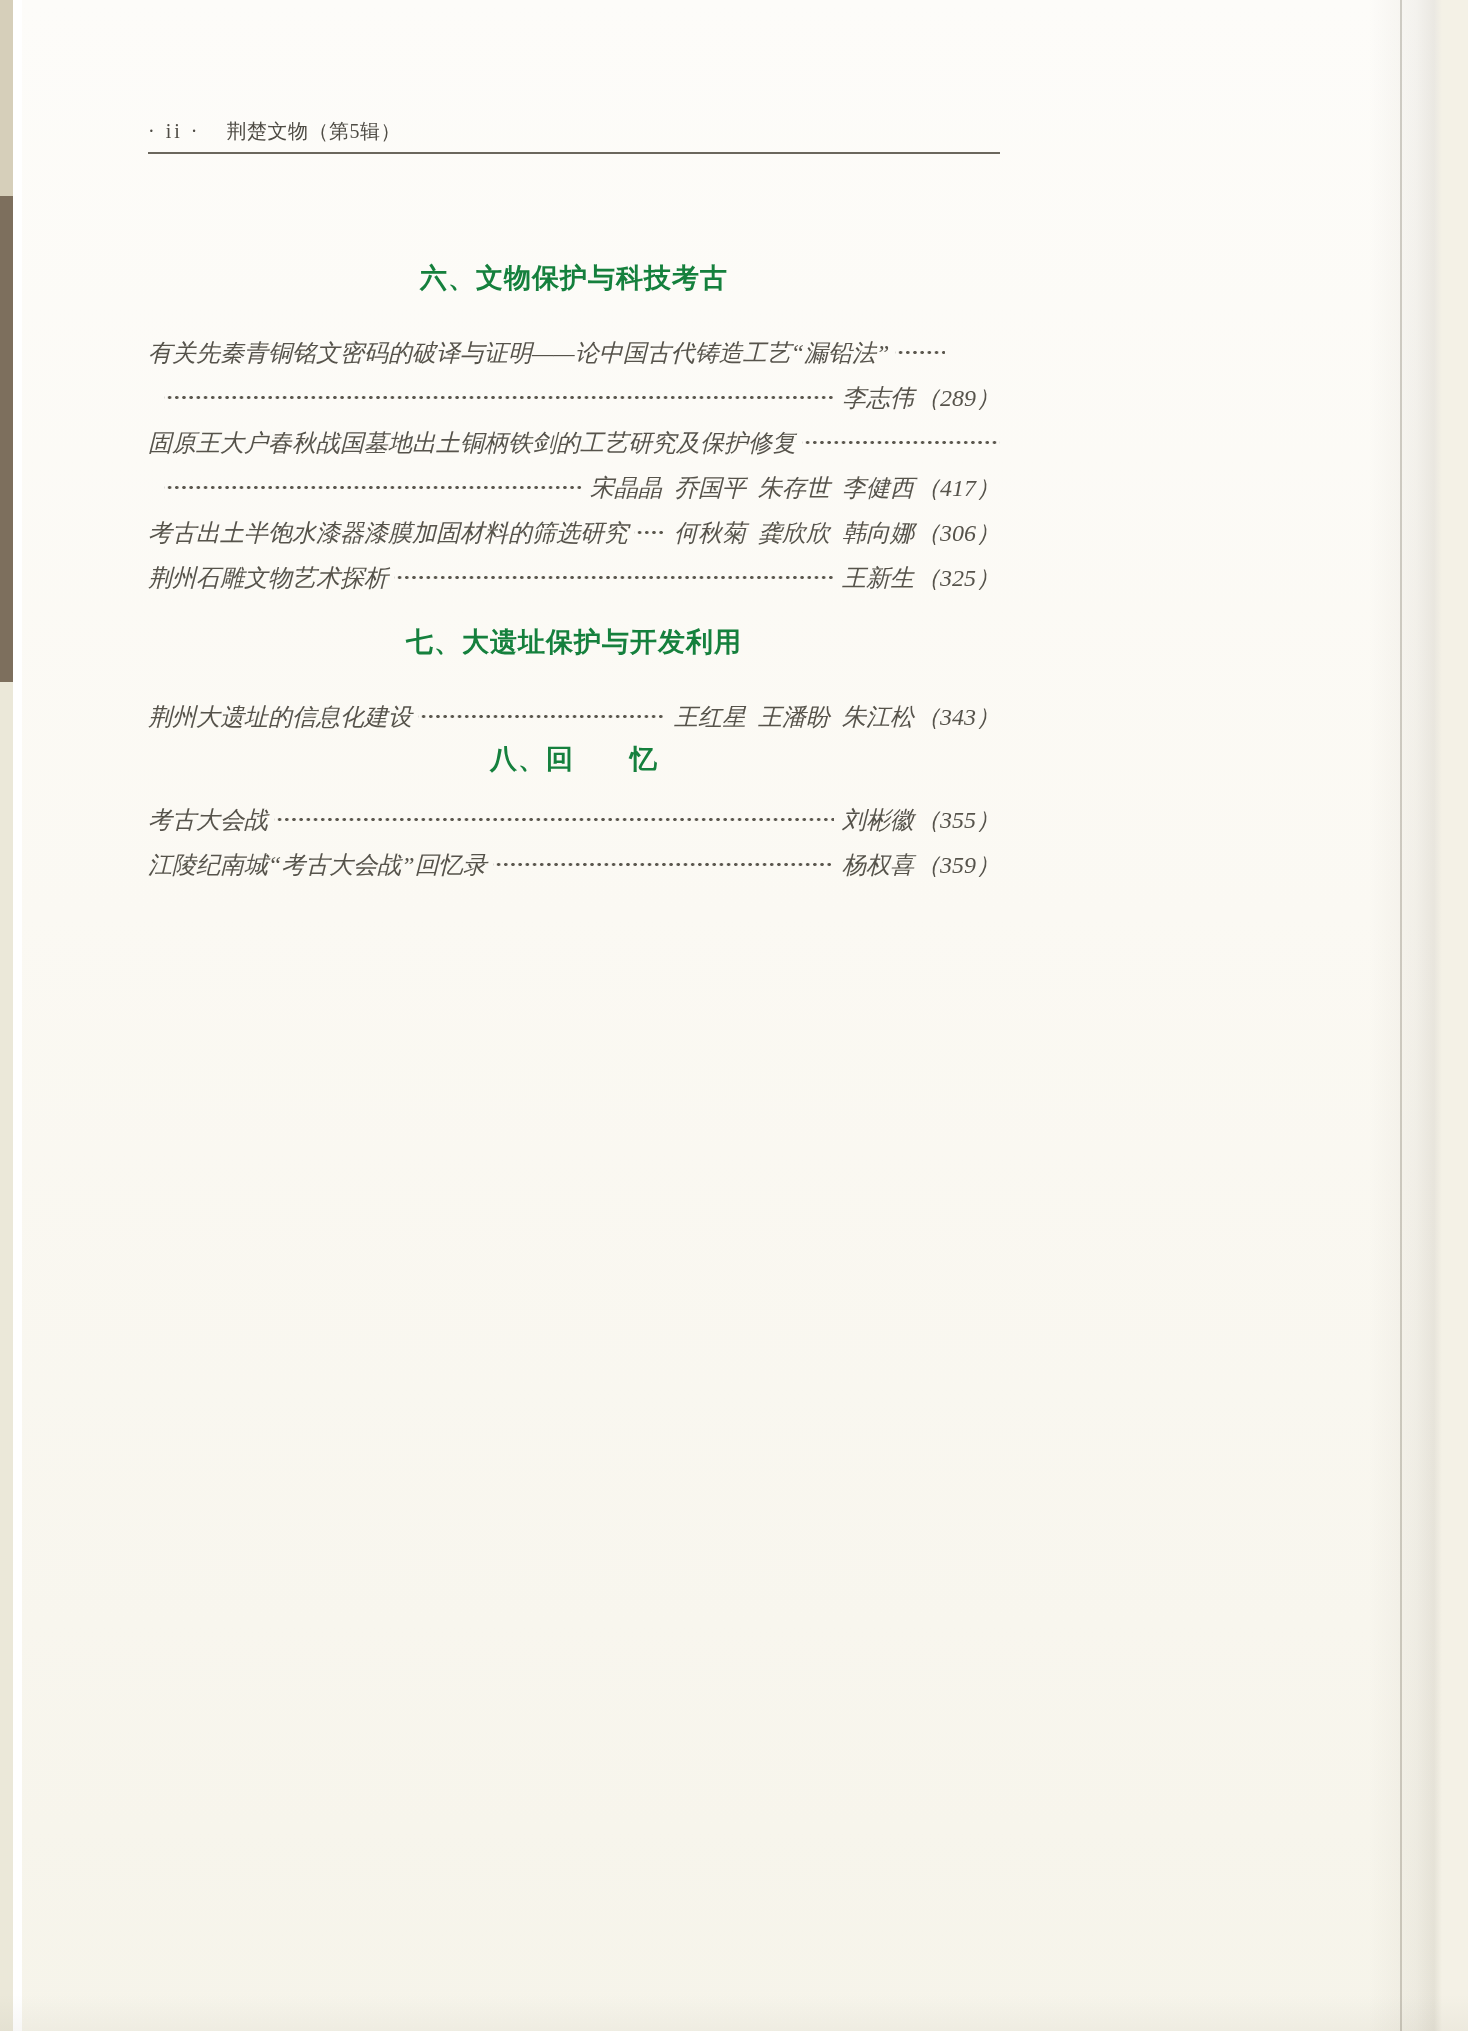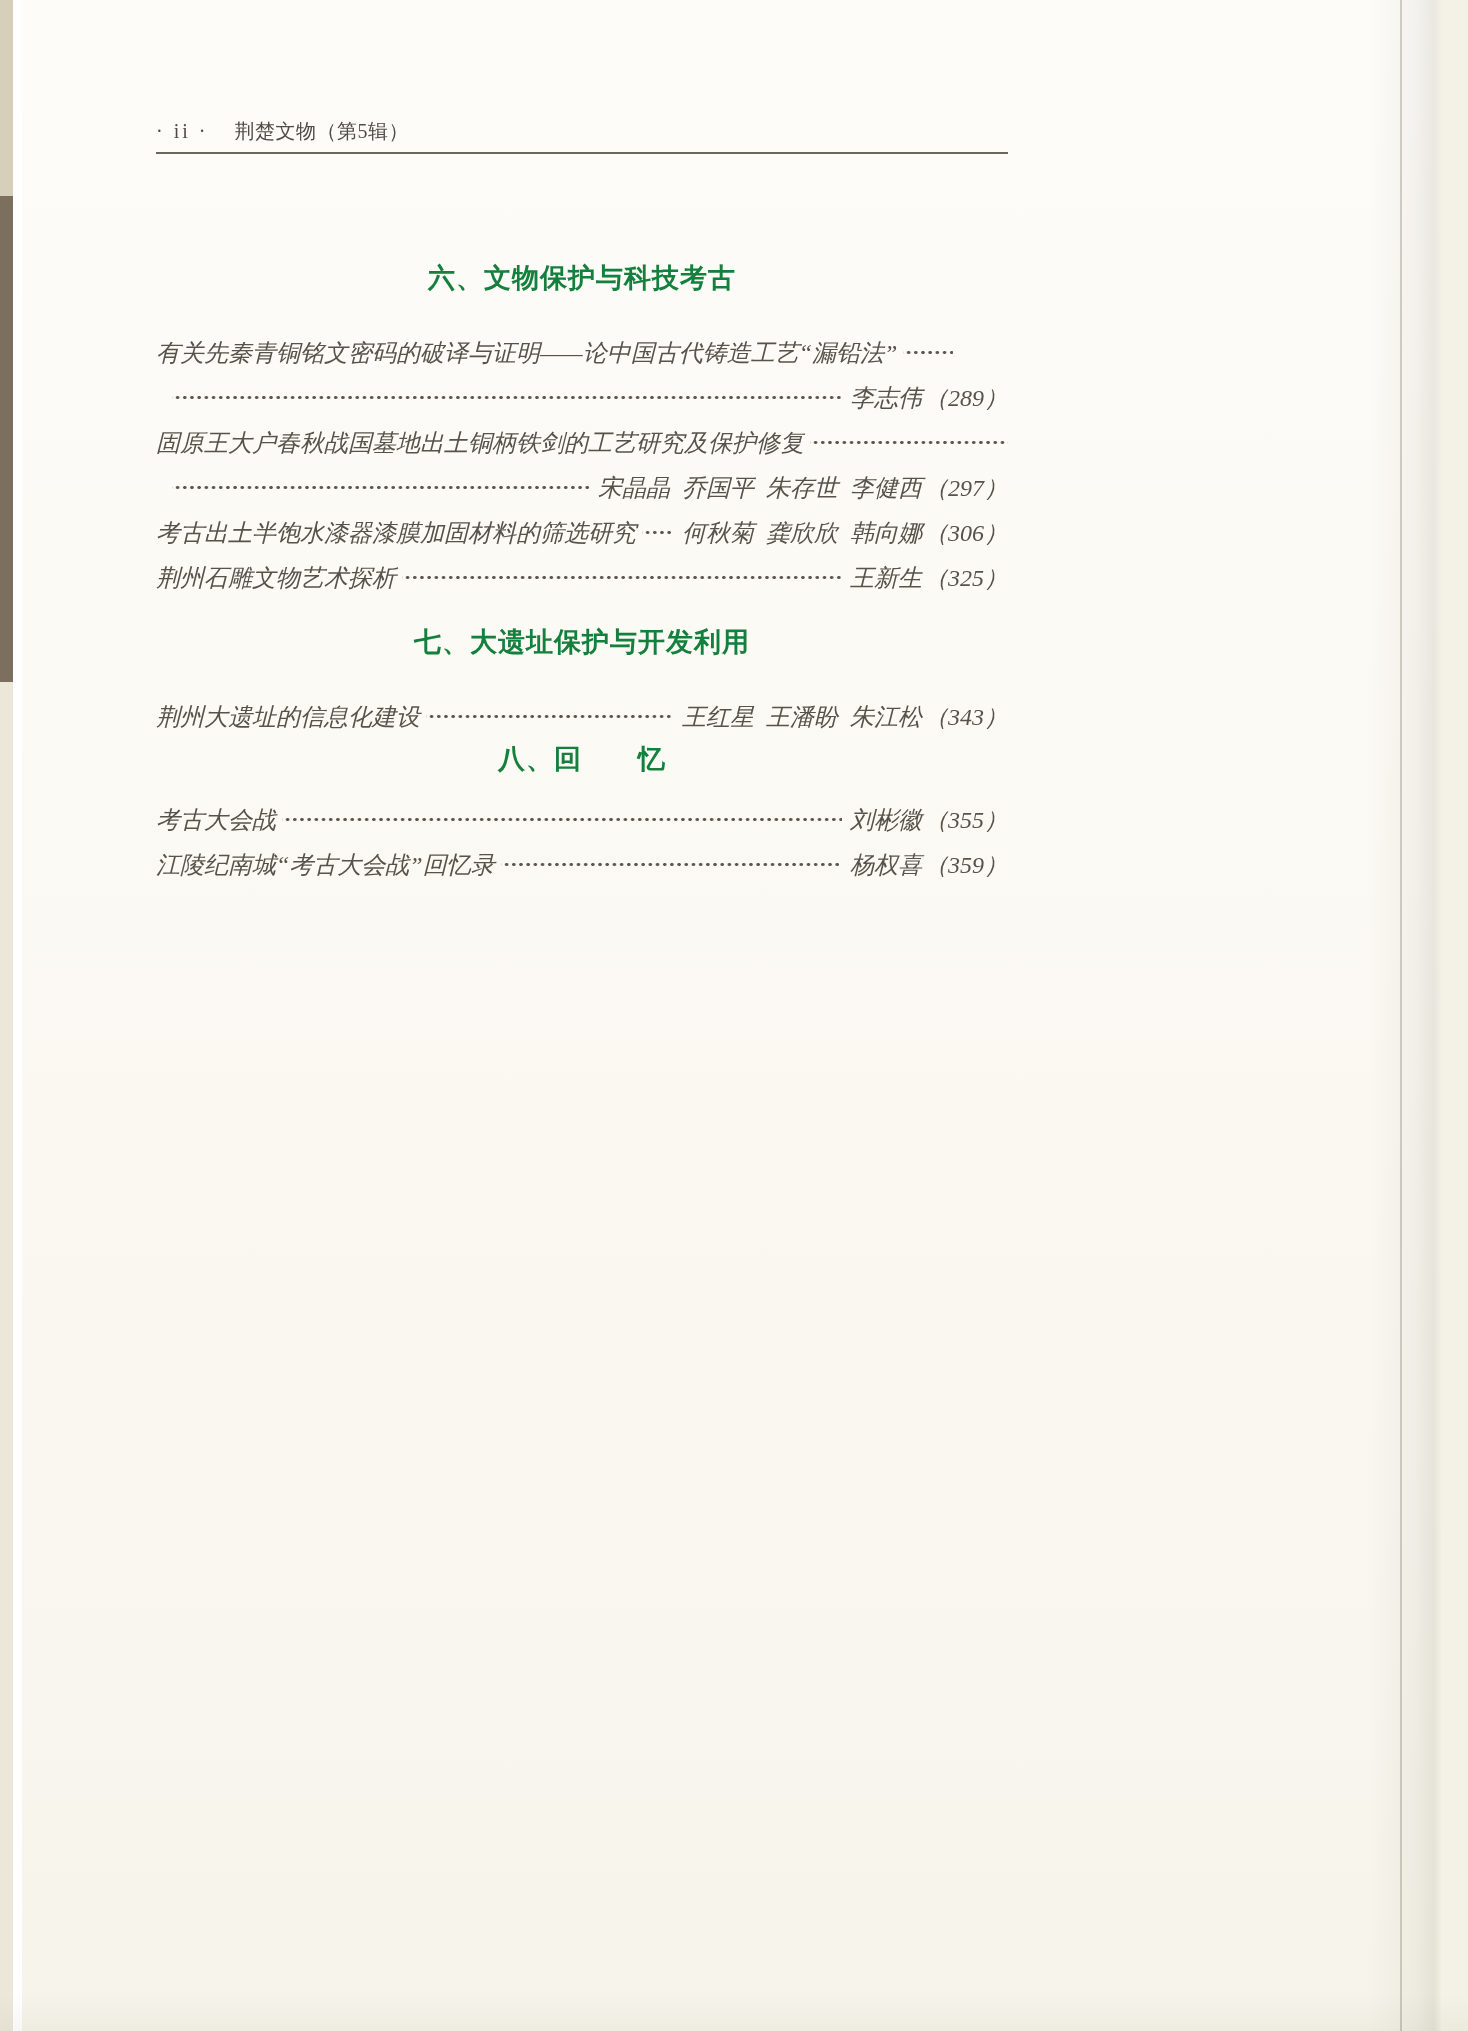--- a/index.html
+++ b/index.html
@@ -26,21 +26,21 @@
   .right-crease{
     position:absolute;top:0;right:66px;width:2px;height:2031px;
     background:rgba(100,92,74,0.28);
   }
   .bottom-shade{
     position:absolute;left:0;bottom:0;width:1468px;height:36px;
     background:linear-gradient(180deg,rgba(120,110,88,0) 0%,rgba(120,110,88,0.06) 100%);
   }
 
   .content{
-    position:absolute;left:156px;top:0;width:852px;
+    position:absolute;left:148px;top:0;width:852px;
     color:#56534b;font-size:24px;
   }
   .header{
     padding-top:118px;
     display:flex;align-items:baseline;
     font-size:20px;color:#4f4c45;
   }
   .pgmark{letter-spacing:3px;white-space:nowrap;}
   .booktitle{margin-left:26px;white-space:nowrap;letter-spacing:0.5px;}
   .rule{margin-top:7px;border-bottom:2px solid #6b675d;}
@@ -110,21 +110,21 @@
     </div>
 
     <div class="entry">
       <div class="line">
         <span class="title">固原王大户春秋战国墓地出土铜柄铁剑的工艺研究及保护修复</span>
         <span class="leader end"></span>
       </div>
       <div class="line cont">
         <span class="leader"></span>
         <span class="authors">宋晶晶 乔国平 朱存世 李健西</span>
-        <span class="pageno">（297）</span>
+        <span class="pageno">（417）</span>
       </div>
     </div>
 
     <div class="entry">
       <div class="line">
         <span class="title">考古出土半饱水漆器漆膜加固材料的筛选研究</span>
         <span class="leader"></span>
         <span class="authors">何秋菊 龚欣欣 韩向娜</span>
         <span class="pageno">（306）</span>
       </div>

